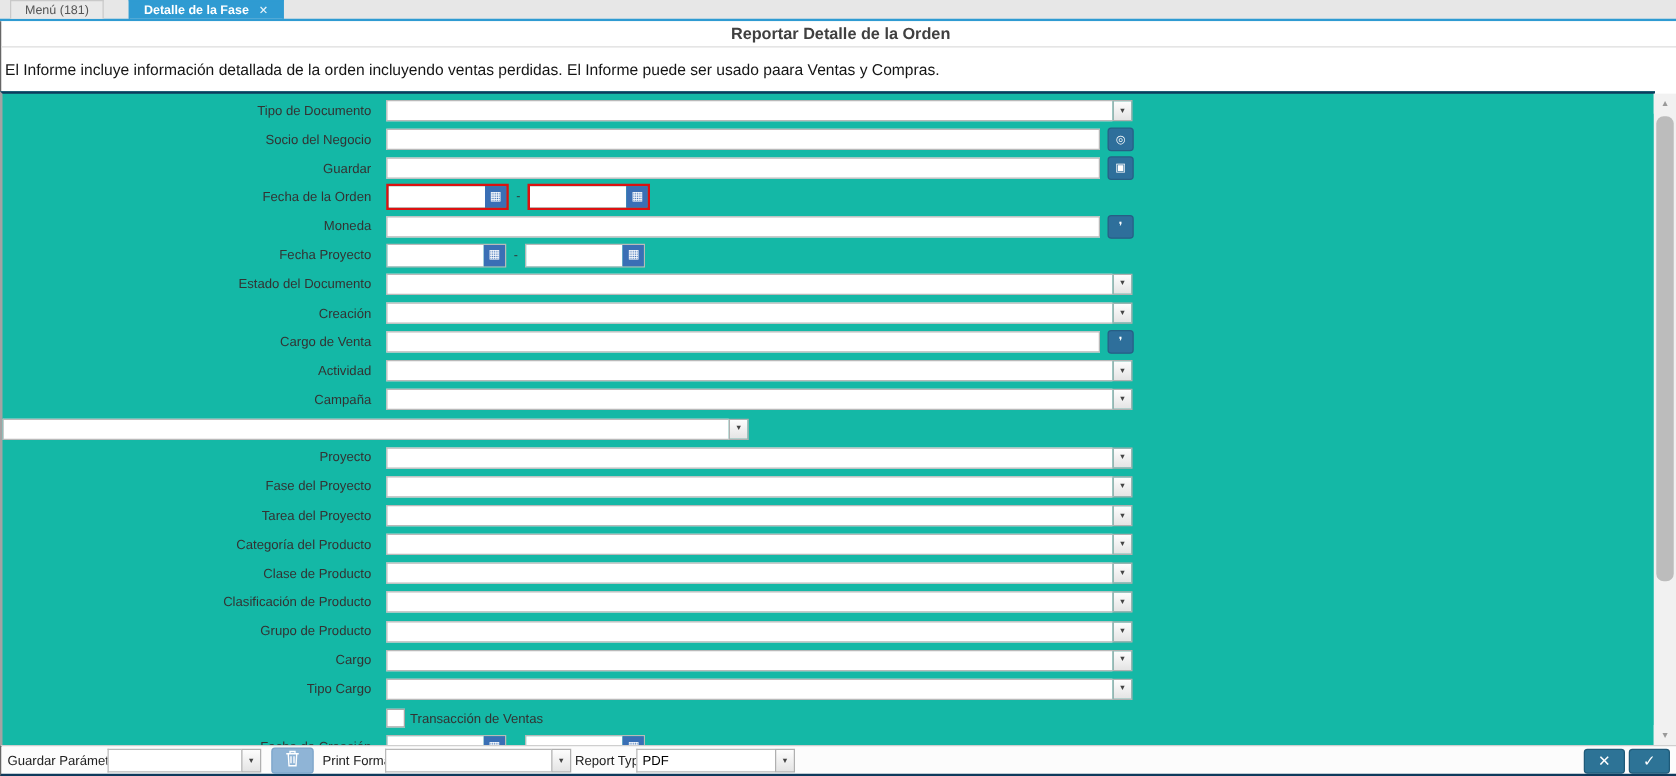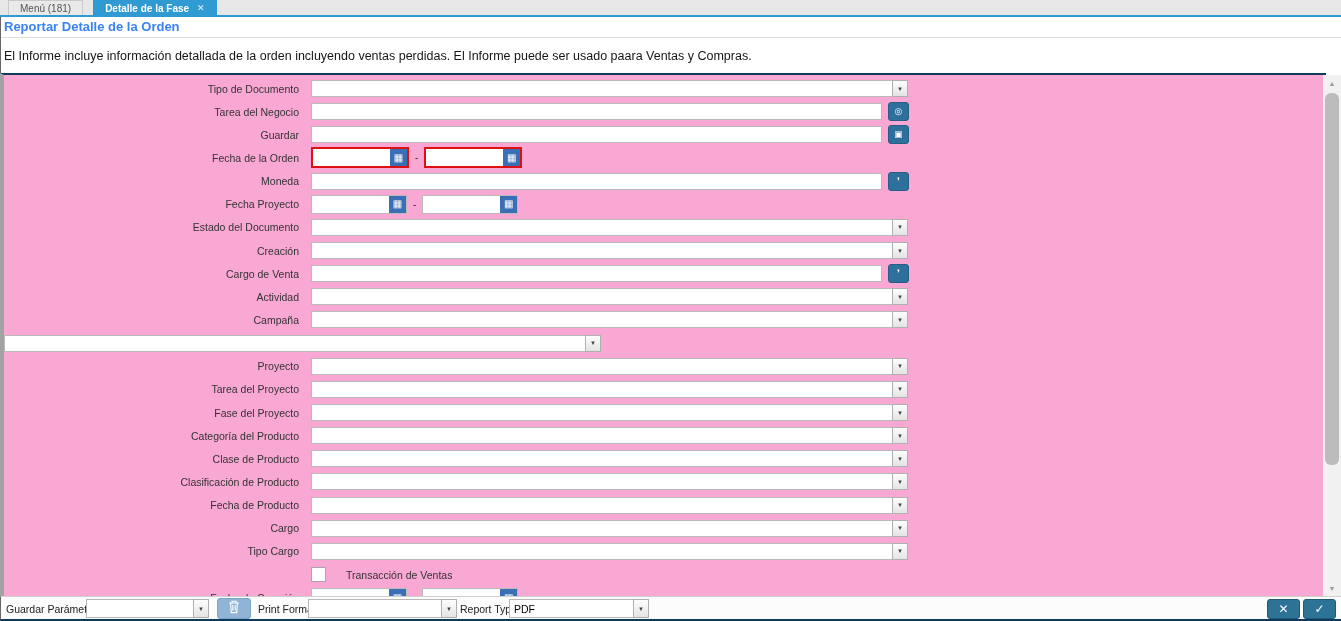--- a/index.html
+++ b/index.html
@@ -5,30 +5,30 @@
   html,body{margin:0;padding:0;}
   body{
     width:1341px;height:621px;position:relative;overflow:hidden;
     background:#fff;font-family:"Liberation Sans",sans-serif;
     -webkit-font-smoothing:antialiased;
   }
   
   .tabbar{position:absolute;top:0;left:0;right:0;height:15px;background:#e7e7e7;
     border-bottom:2px solid #2f9bd2;display:flex;align-items:stretch;padding-left:8px;}
   .tab{font-size:10px;display:flex;align-items:center;padding:0 11px;color:#555;
-    background:#e9e9e9;border:1px solid #c9c9c9;border-bottom:none;margin-right:10px;cursor:default;}
+    background:#e9e9e9;border:1px solid #c9c9c9;border-bottom:none;margin-right:20px;cursor:default;}
   .tab.active{background:#2f9bd2;color:#fff;font-weight:bold;border-color:#2f9bd2;}
   .tab .close{margin-left:8px;font-size:9px;font-weight:normal;opacity:.9;}
   
   .header{position:absolute;top:17px;left:0;right:0;height:56px;background:#fff;border-left:1px solid #666;}
-  .title{font-size:13px;font-weight:bold;color:#3b82f6;padding:2px 0 3px 3px;border-bottom:1px solid #ddd;}
+  .title{font-size:13px;font-weight:bold;color:#404040;padding:2px 0 3px 3px;border-bottom:1px solid #ddd;text-align:center;}
   .desc{font-size:12.5px;color:#151515;padding:11px 0 0 3px;}
   
   .form-panel{position:absolute;top:73px;left:0;width:1322px;height:521px;
-    border-top:2px solid #0e3a5c;border-left:4px solid #a3a3a3;background:#f9a8d4;overflow:hidden;}
+    border-top:2px solid #0e3a5c;border-left:2px solid #a3a3a3;background:#14b8a6;overflow:hidden;}
   .form-rows{padding-top:2px;}
   .frow{height:23.15px;display:flex;align-items:center;}
   .flabel{width:295px;flex:none;text-align:right;font-size:10.5px;color:#333;padding-right:12px;
     white-space:nowrap;overflow:hidden;}
   .ffield{display:flex;align-items:center;}
   input{font-family:"Liberation Sans",sans-serif;}
   .combo{display:flex;align-items:stretch;width:597px;}
   .combo input{flex:1;height:15px;border:1px solid #b9b9b9;border-right:none;padding:0 3px;font-size:10.5px;outline:none;}
   .combo-btn{width:16px;border:1px solid #b0b0b0;background:linear-gradient(#fdfdfd,#e4e4e4);
     font-size:6px;color:#444;display:flex;align-items:center;justify-content:center;cursor:pointer;padding:0;}
@@ -36,21 +36,21 @@
   .icon-btn{width:21px;height:19px;margin-left:6px;background:#2e6f9b;border:1px solid #275e85;
     border-radius:3px;color:#fff;font-size:9px;line-height:1;display:flex;align-items:center;
     justify-content:center;cursor:pointer;padding:0;}
   .datebox{display:inline-flex;align-items:stretch;border:1px solid #b9b9b9;height:17px;box-sizing:content-box;}
   .datebox input{width:73px;border:none;padding:0 2px;font-size:10.5px;outline:none;}
   .cal-btn{width:17px;background:#3a6fb5;border:none;color:#fff;font-size:10px;line-height:1;
     display:flex;align-items:center;justify-content:center;cursor:pointer;padding:0;}
   .datebox.mandatory{border:2px solid #dd1111;}
   .dash{margin:0 6px;font-size:10px;color:#333;}
   .checkbox{width:13px;height:13px;border:1px solid #a8a8a8;background:#fff;display:inline-block;cursor:pointer;}
-  .cb-label{font-size:10.5px;color:#333;margin-left:20px;}
+  .cb-label{font-size:10.5px;color:#333;margin-left:4px;}
   
   .scrollbar{position:absolute;top:75px;right:0;width:18px;height:521px;background:#f1f1f1;}
   .sb-btn{position:absolute;left:0;width:18px;height:16px;font-size:7px;color:#999;background:#f1f1f1;
     display:flex;align-items:center;justify-content:center;cursor:pointer;}
   .sb-up{top:0;}
   .sb-down{bottom:0;}
   .sb-thumb{position:absolute;top:18px;left:2px;width:14px;height:372px;background:#bcbcbc;border-radius:6px;cursor:grab;}
   
   .footer{position:absolute;bottom:0;left:0;right:0;height:25px;background:#fcfcfc;
     border-top:1px solid #cfcfcf;border-bottom:2px solid #0e3a5c;box-sizing:border-box;border-left:1px solid #666;}
@@ -88,21 +88,21 @@
       <div class="frow">
         <div class="flabel">Tipo de Documento</div>
         <div class="ffield">
           <div class="combo">
             <input value="" style="">
             <button class="combo-btn">▼</button>
           </div>
         </div>
       </div>
       <div class="frow">
-        <div class="flabel">Tarea del Negocio</div>
+        <div class="flabel">Socio del Negocio</div>
         <div class="ffield">
           <input class="text-wide" value="" style="">
           <button class="icon-btn">◎</button>
         </div>
       </div>
       <div class="frow">
         <div class="flabel">Guardar</div>
         <div class="ffield">
           <input class="text-wide" value="" style="">
           <button class="icon-btn">▣</button>
@@ -197,38 +197,38 @@
       <div class="frow">
         <div class="flabel">Proyecto</div>
         <div class="ffield">
           <div class="combo">
             <input value="" style="">
             <button class="combo-btn">▼</button>
           </div>
         </div>
       </div>
       <div class="frow">
+        <div class="flabel">Fase del Proyecto</div>
+        <div class="ffield">
+          <div class="combo">
+            <input value="" style="">
+            <button class="combo-btn">▼</button>
+          </div>
+        </div>
+      </div>
+      <div class="frow">
         <div class="flabel">Tarea del Proyecto</div>
         <div class="ffield">
           <div class="combo">
             <input value="" style="">
             <button class="combo-btn">▼</button>
           </div>
         </div>
       </div>
       <div class="frow">
-        <div class="flabel">Fase del Proyecto</div>
-        <div class="ffield">
-          <div class="combo">
-            <input value="" style="">
-            <button class="combo-btn">▼</button>
-          </div>
-        </div>
-      </div>
-      <div class="frow">
         <div class="flabel">Categoría del Producto</div>
         <div class="ffield">
           <div class="combo">
             <input value="" style="">
             <button class="combo-btn">▼</button>
           </div>
         </div>
       </div>
       <div class="frow">
         <div class="flabel">Clase de Producto</div>
@@ -242,21 +242,21 @@
       <div class="frow">
         <div class="flabel">Clasificación de Producto</div>
         <div class="ffield">
           <div class="combo">
             <input value="" style="">
             <button class="combo-btn">▼</button>
           </div>
         </div>
       </div>
       <div class="frow">
-        <div class="flabel">Fecha de Producto</div>
+        <div class="flabel">Grupo de Producto</div>
         <div class="ffield">
           <div class="combo">
             <input value="" style="">
             <button class="combo-btn">▼</button>
           </div>
         </div>
       </div>
       <div class="frow">
         <div class="flabel">Cargo</div>
         <div class="ffield">
@@ -317,21 +317,21 @@
           <path d="M1 3h10M4 3V1.2h4V3M2.6 3l.6 9.6h5.6L9.4 3M4.8 5v5.6M7.2 5v5.6" stroke="#ffffff" stroke-width="1.1" fill="none"></path>
         </svg>
     </span>
   </button>
   <span class="flbl" style="left:257px">Print Format</span>
   <div class="fcombo" style="left:307px;width:149px">
     <input value="" style="">
     <button class="combo-btn">▼</button>
   </div>
   <span class="flbl" style="left:459px">Report Type</span>
-  <div class="fcombo" style="left:508px;width:140px">
+  <div class="fcombo" style="left:508px;width:127px">
     <input value="PDF" style="">
     <button class="combo-btn">▼</button>
   </div>
   <button class="dlg-btn" style="left:1266px">
     <span>✕</span>
   </button>
   <button class="dlg-btn" style="left:1302px">
     <span>✓</span>
   </button>
 </div>

